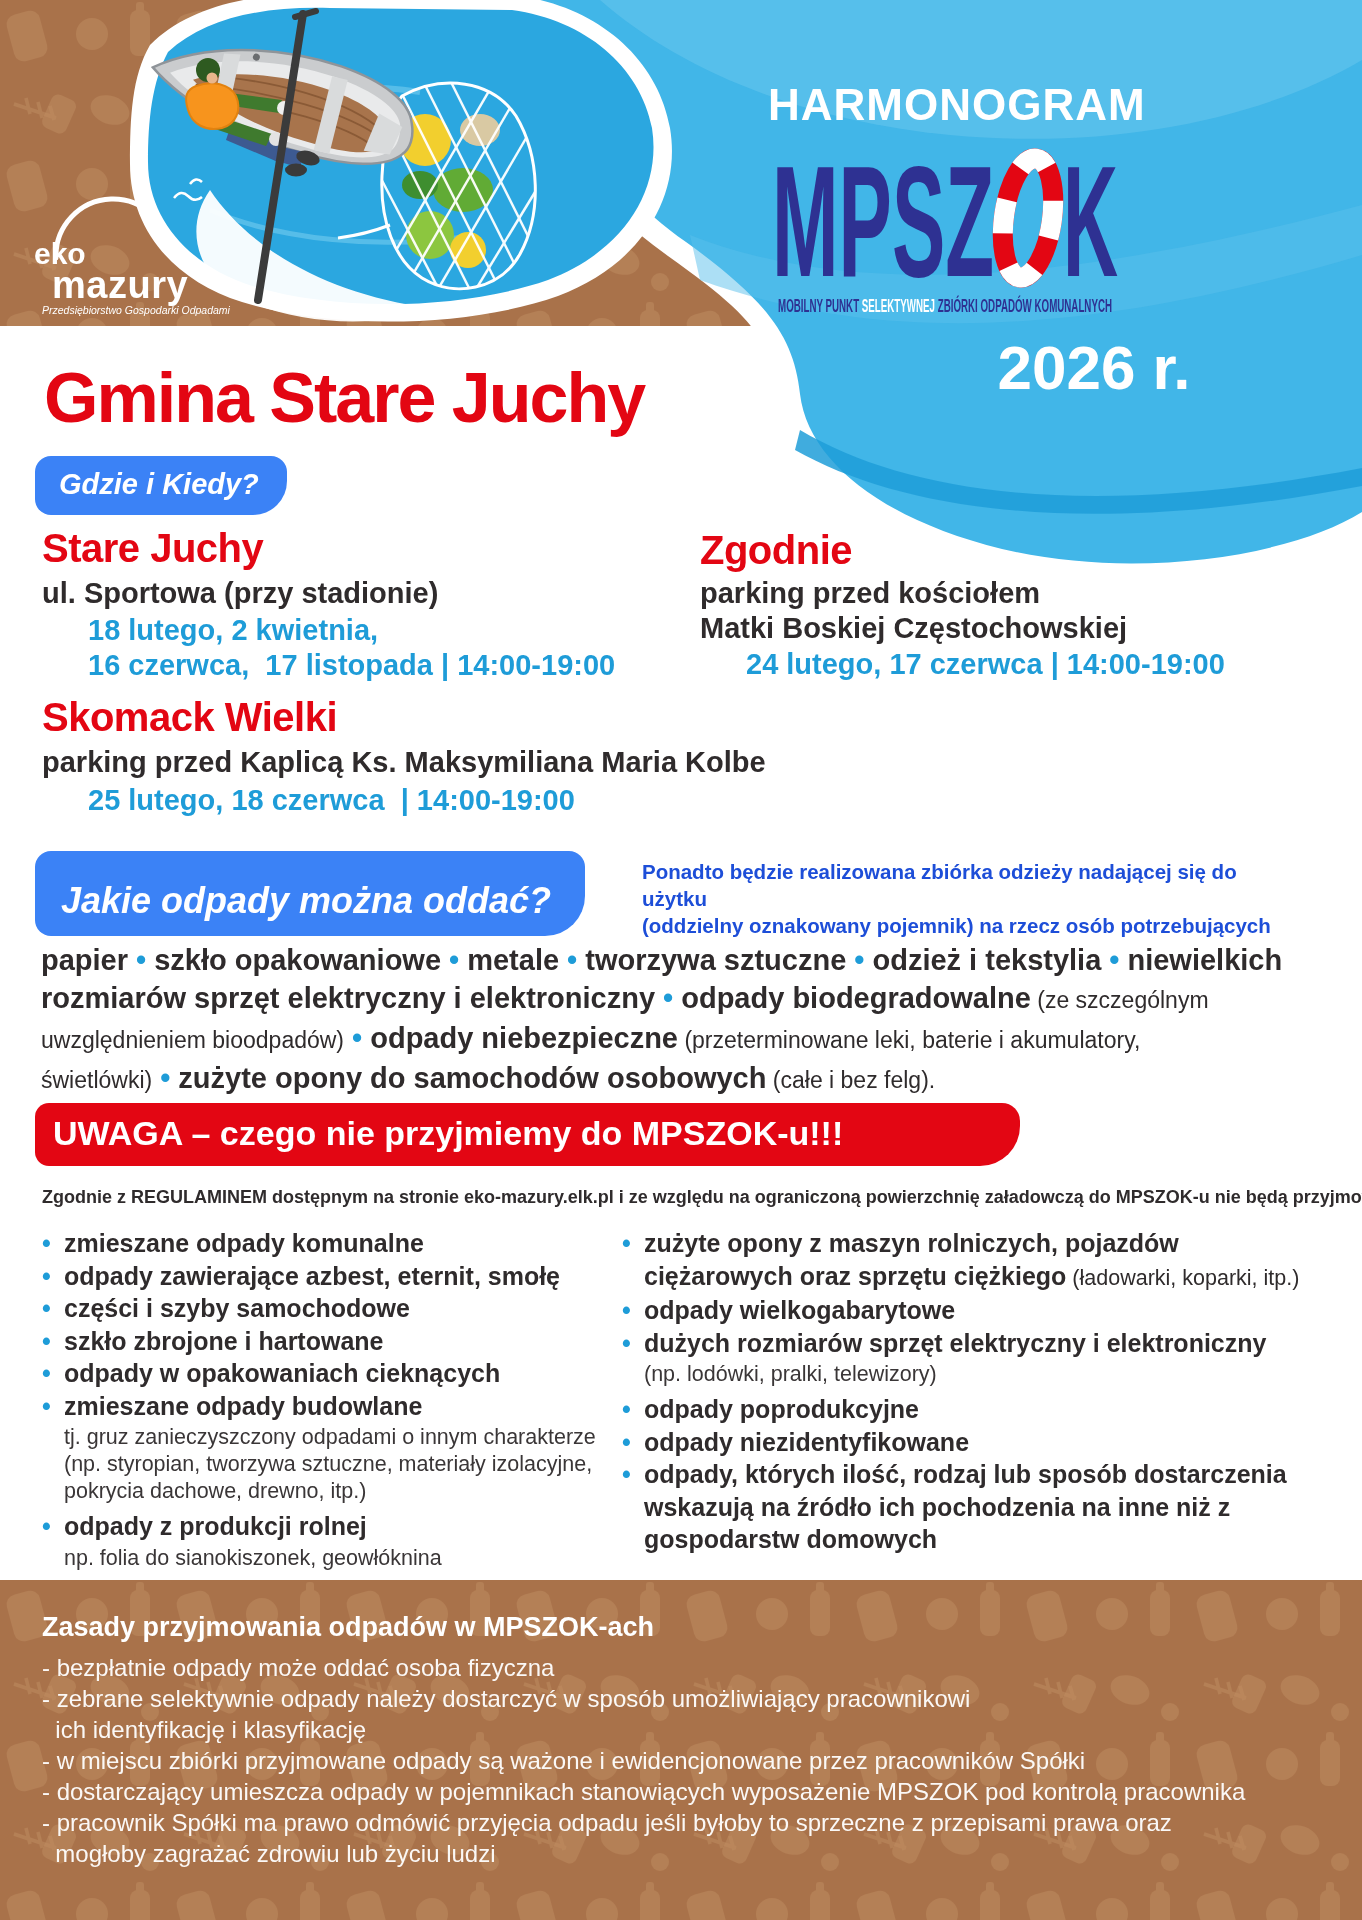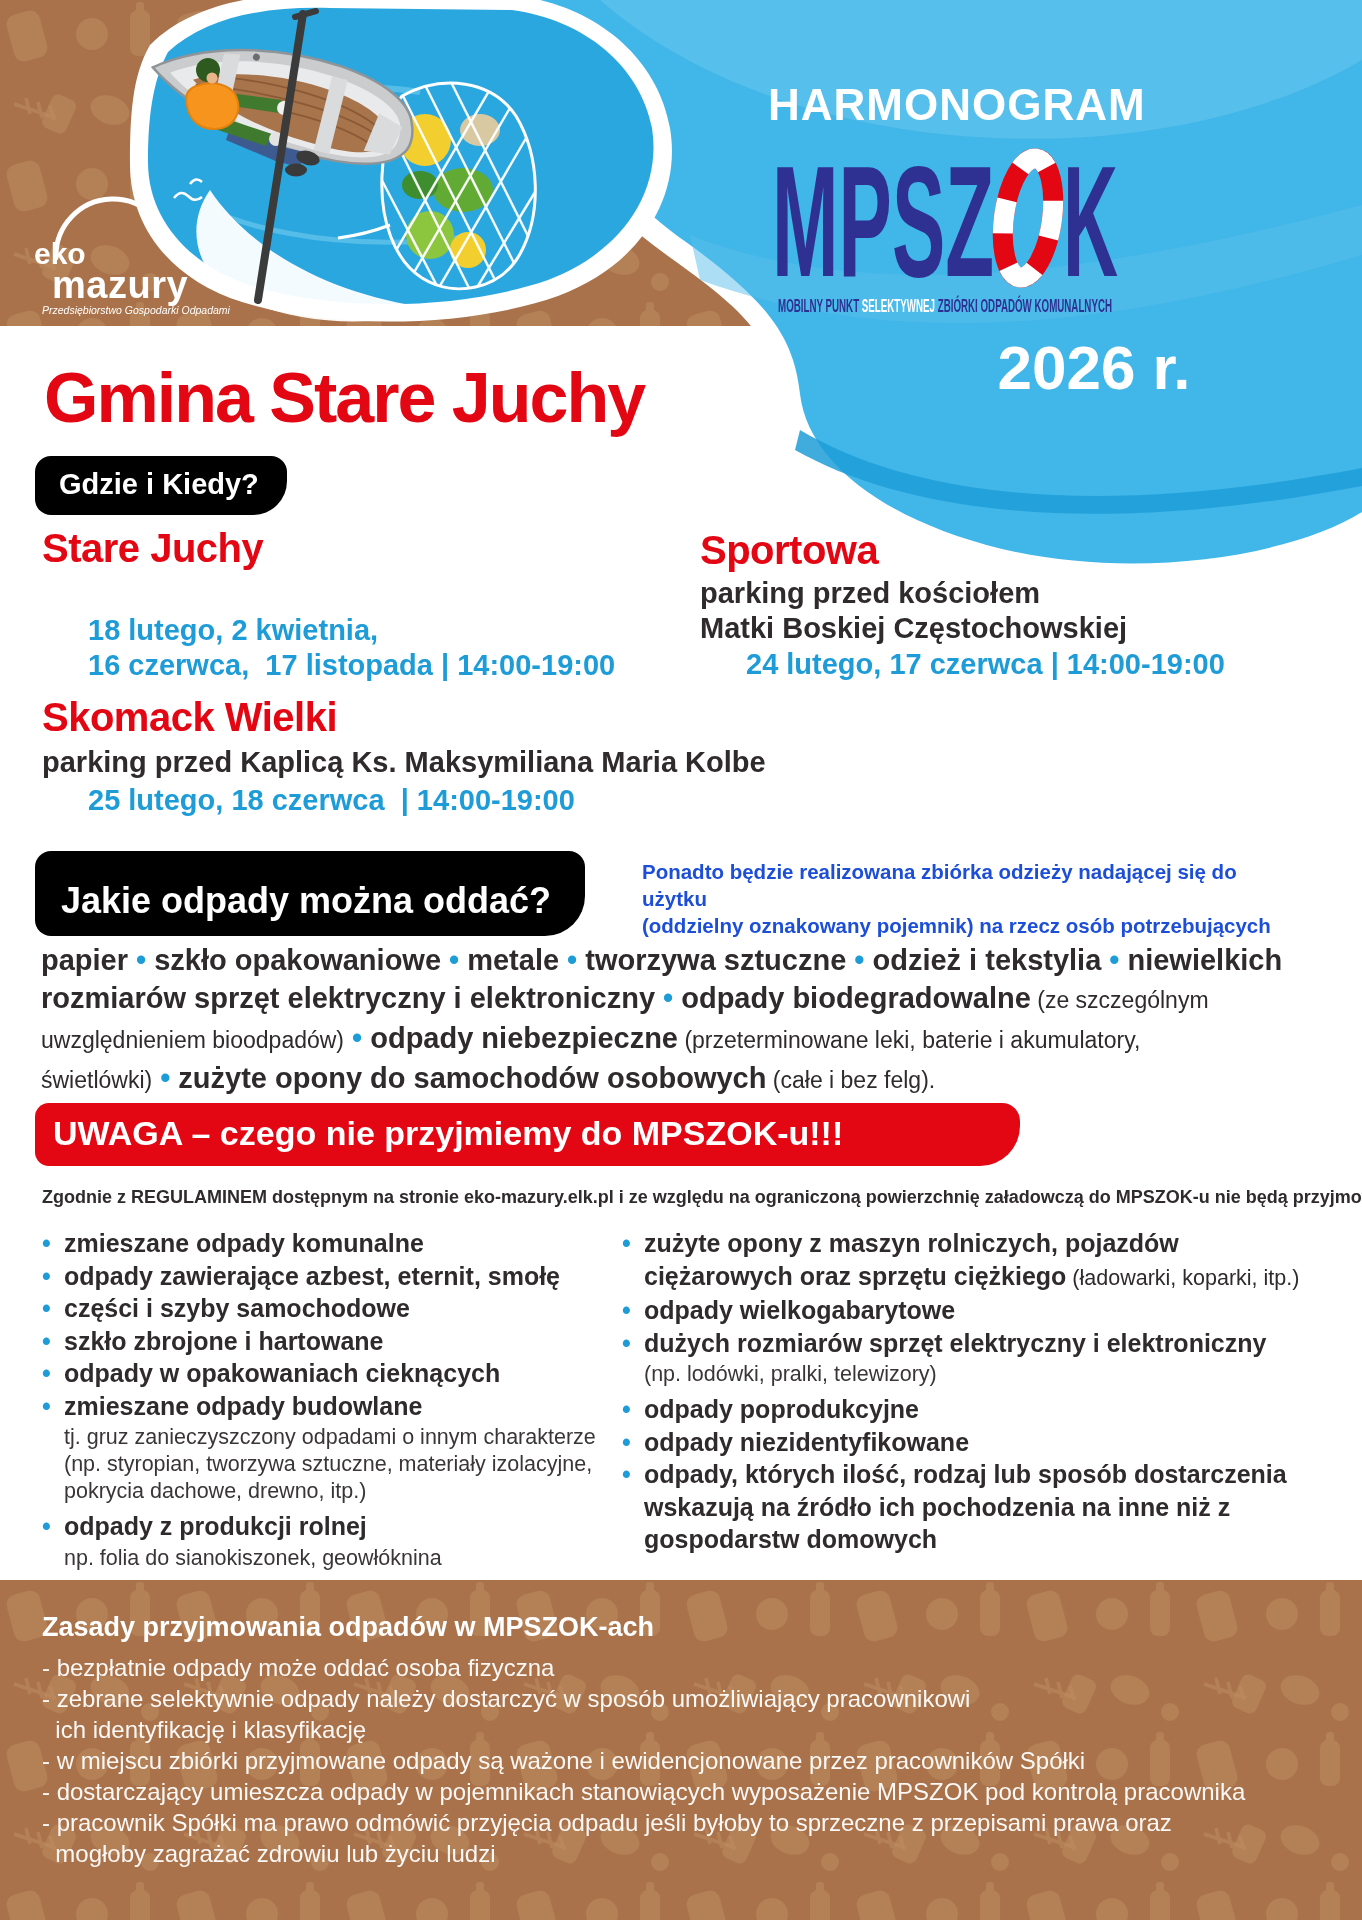--- a/index.html
+++ b/index.html
@@ -4,21 +4,21 @@
 <style>
   html,body{margin:0;padding:0;background:#888;}
   #page{position:relative;width:1362px;height:1920px;background:#ffffff;overflow:hidden;
         font-family:"Liberation Sans","DejaVu Sans",sans-serif;color:#2f2b2c;}
   .abs{position:absolute;}
   
   .harmonogram{left:768px;top:80px;width:354px;text-align:left;font-size:44px;font-weight:800;
                color:#fff;letter-spacing:1px;}
   .year{left:948px;top:332px;width:292px;text-align:center;font-size:62px;font-weight:800;color:#fff;}
   .mun{left:44px;top:358px;font-size:70px;font-weight:800;color:#e30613;letter-spacing:-2px;}
-  .badge{background:#000000;color:#fff;font-weight:800;}
+  .badge{background:#3b82f6;color:#fff;font-weight:800;font-style:italic;}
   .badge1{left:35px;top:456px;font-size:29px;padding:12px 28px 14px 24px;border-radius:16px 16px 34px 16px;}
   .badge2{left:35px;top:851px;font-size:36px;padding:29px 34px 14px 26px;border-radius:16px 16px 40px 16px;}
   .locname{font-size:40px;font-weight:800;color:#e30613;letter-spacing:-0.5px;}
   .addr{font-size:29px;font-weight:700;color:#2f2b2c;white-space:pre-wrap;}
   .date{font-size:29px;font-weight:700;color:#1e9cd8;white-space:pre-wrap;margin-left:46px;}
   .note{left:642px;top:858px;width:655px;font-size:20.5px;line-height:27px;font-weight:700;color:#1d4ed8;}
   .acc{left:41px;top:941px;width:1272px;font-size:29px;font-weight:700;line-height:38px;color:#2f2b2c;}
   .acc .n{font-size:23px;font-weight:400;}
   .sep{color:#1e9cd8;padding:0 8px;font-weight:700;}
   .banner{left:35px;top:1103px;width:985px;height:63px;background:#e30613;border-radius:14px 18px 40px 14px;
@@ -171,24 +171,25 @@
     </text>
   </svg>
 
   <div class="abs year">2026 r.</div>
 
   <div class="abs mun">Gmina Stare Juchy</div>
 
   <div class="abs badge badge1">Gdzie i Kiedy?</div>
 
   <div class="abs locname" style="left:42px;top:526px">Stare Juchy</div>
+  <div class="abs addr" style="left:42px;top:577px">ul. Sportowa (przy stadionie)</div>
   <div class="abs date" style="left:42px;top:614px">18 lutego, 2 kwietnia,</div>
   <div class="abs date" style="left:42px;top:649px">16 czerwca,  17 listopada | 14:00-19:00</div>
 
-  <div class="abs locname" style="left:700px;top:528px">Sportowa</div>
+  <div class="abs locname" style="left:700px;top:528px">Zgodnie</div>
   <div class="abs addr" style="left:700px;top:577px">parking przed kościołem</div>
   <div class="abs addr" style="left:700px;top:612px">Matki Boskiej Częstochowskiej</div>
   <div class="abs date" style="left:700px;top:648px">24 lutego, 17 czerwca | 14:00-19:00</div>
 
   <div class="abs locname" style="left:42px;top:695px">Skomack Wielki</div>
   <div class="abs addr" style="left:42px;top:746px">parking przed Kaplicą Ks. Maksymiliana Maria Kolbe</div>
   <div class="abs date" style="left:42px;top:784px">25 lutego, 18 czerwca  | 14:00-19:00</div>
 
   <div class="abs badge badge2">Jakie odpady można oddać?</div>
   <div class="abs note">

